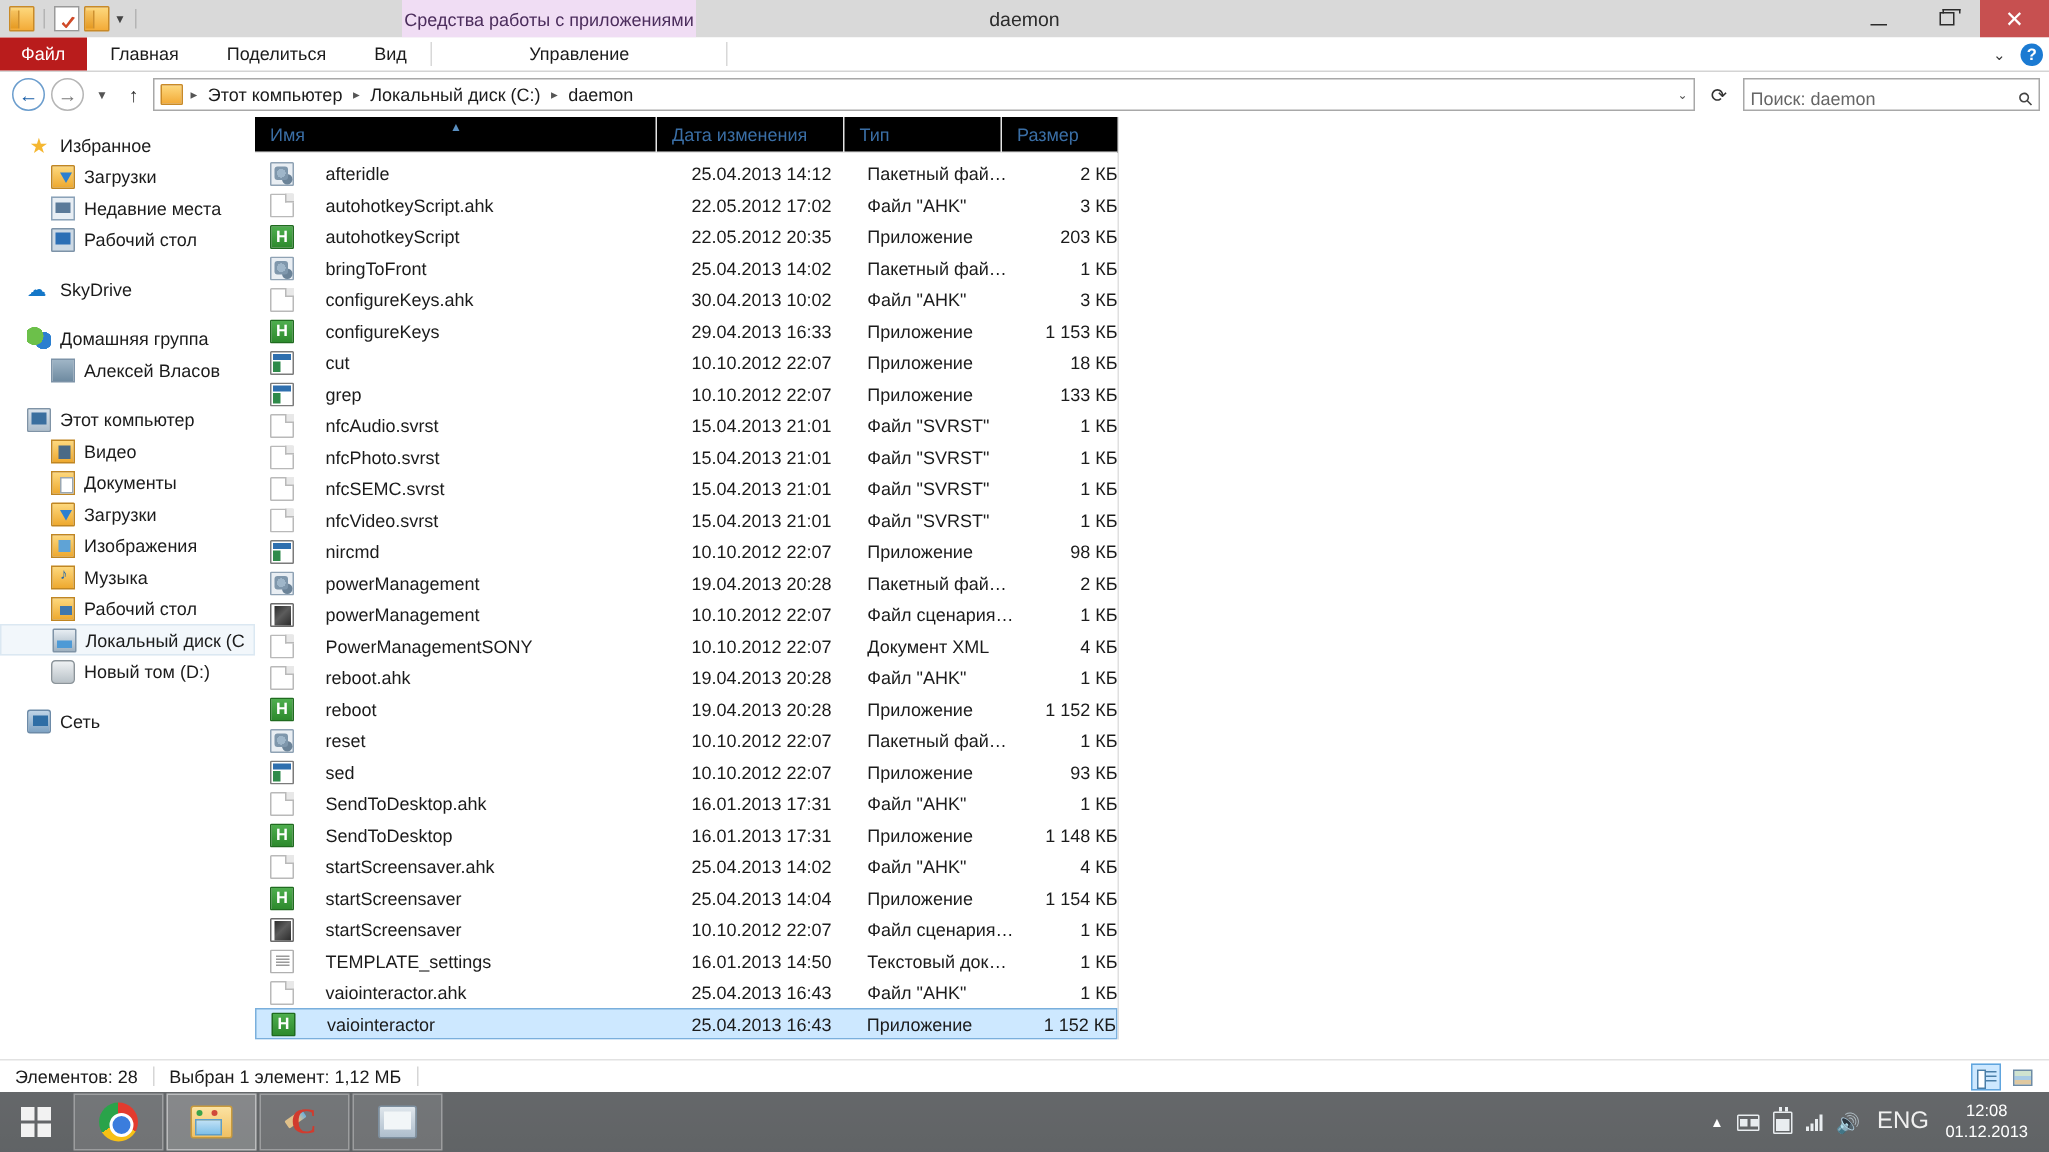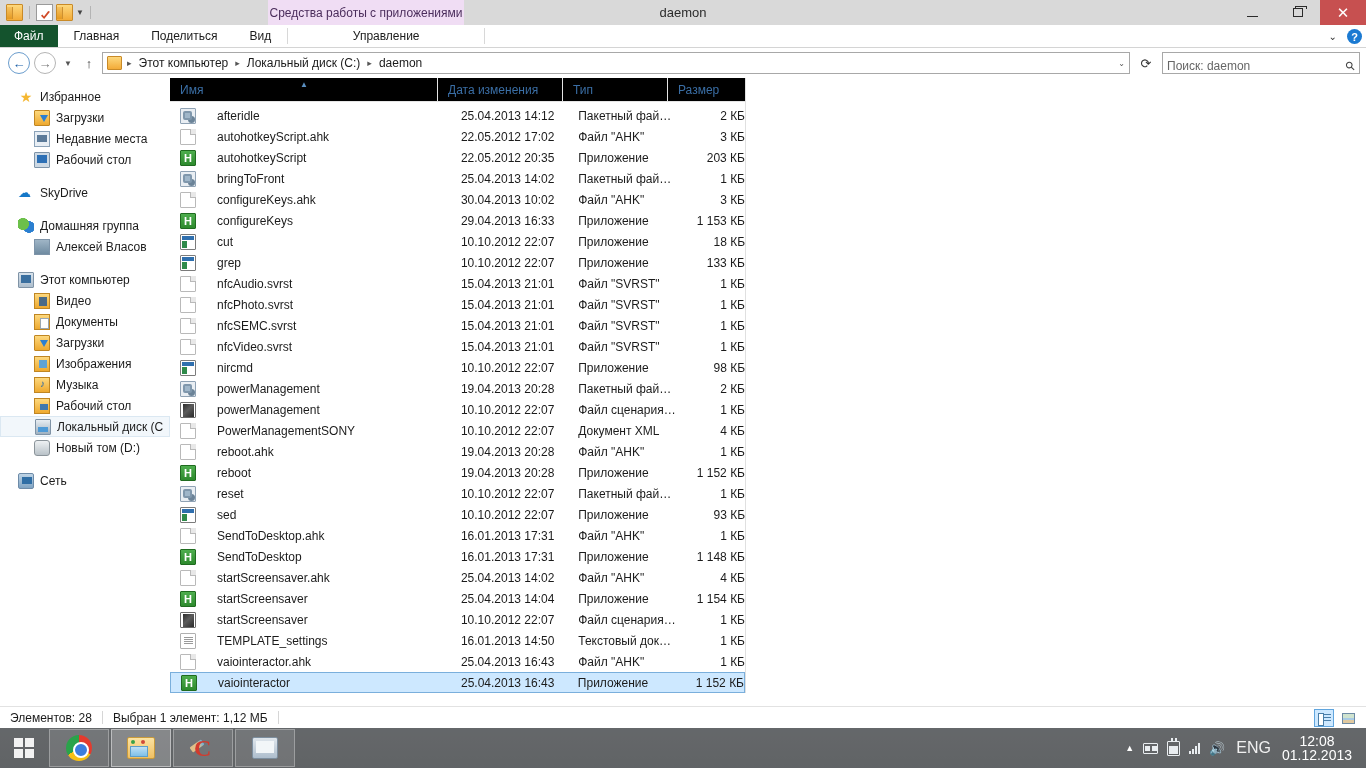--- a/index.html
+++ b/index.html
@@ -55,21 +55,21 @@
   .win-btn.close{background:#c75050;color:#fff;width:46px;font-size:15px;}
   .glyph-min{display:block;width:11px;height:1px;background:#2b2b2b;margin-top:7px;}
   .glyph-max{display:block;width:10px;height:9px;border:1px solid #2b2b2b;position:relative;}
   .glyph-max:before{content:"";position:absolute;left:1px;top:-3px;width:10px;height:2px;
     border:1px solid #2b2b2b;border-bottom:none;}
 
   
   .tabbar{height:23px;background:#fff;border-bottom:1px solid #d4d4d4;
     display:flex;align-items:stretch;position:relative;flex:none;}
   .tab{padding:0 16px;display:flex;align-items:center;font-size:12px;color:#1b1b1b;}
-  .tab.file{background:#14532d;color:#fff;padding:0 14px;}
+  .tab.file{background:#b91c1c;color:#fff;padding:0 14px;}
   .tab-sep{width:1px;background:#d8d8d8;margin:3px 0;}
   .tab.ctx{width:196px;justify-content:center;padding:0;}
   .ribbon-right{position:absolute;right:4px;top:0;height:23px;display:flex;align-items:center;gap:10px;}
   .chev{font-size:10px;color:#333;}
   .help-ico{width:15px;height:15px;border-radius:50%;background:#1b7ad2;color:#fff;
     font-size:11px;font-weight:bold;display:flex;align-items:center;justify-content:center;}
 
   
   .addrbar{height:30px;background:#fff;display:flex;align-items:center;gap:4px;
     padding:0 6px 0 8px;flex:none;}
@@ -221,21 +221,21 @@
     background:linear-gradient(90deg,#e0c089 60%,#6ab0de 100%);transform:rotate(-35deg);border-radius:1px;}
   .ic-mon{width:26px;height:22px;background:linear-gradient(180deg,#dfe6ec,#aebecd);
     border:1px solid #7d8f9f;border-radius:2px;position:relative;}
   .ic-mon:after{content:"";position:absolute;left:3px;top:3px;right:3px;bottom:5px;background:#f2f6f8;}
   .ic-mon:before{content:"";position:absolute;left:4px;top:9px;width:16px;height:1px;
     background:#3f7fb5;box-shadow:0 -3px 0 #3f7fb5;}
   .tray{margin-left:auto;display:flex;align-items:center;gap:9px;padding-right:8px;color:#fff;}
   .tray-ico{font-size:13px;color:#e9edf0;display:flex;align-items:center;}
   .tray-caret{font-size:9px;}
   .lang{font-size:16px;color:#f0f0f0;padding:0 2px;}
-  .clock{display:flex;flex-direction:column;align-items:center;font-size:14px;
+  .clock{display:flex;flex-direction:column;align-items:center;font-size:11px;
     color:#fff;line-height:14px;padding-right:6px;}
   .batt{width:13px;height:15px;border:1px solid #e9edf0;border-radius:1px;position:relative;}
   .batt:after{content:"";position:absolute;left:1px;top:4px;right:1px;bottom:1px;background:#e9edf0;}
   .batt:before{content:"";position:absolute;left:3px;top:-4px;width:2px;height:3px;background:#e9edf0;
     box-shadow:4px 0 0 #e9edf0;}
   .bars{display:flex;align-items:flex-end;gap:1px;height:12px;}
   .bars i{width:2px;background:#e9edf0;display:block;}
   .net-ico{width:15px;height:11px;border:1px solid #e9edf0;border-radius:1px;position:relative;}
   .net-ico:after{content:"";position:absolute;left:1px;top:2px;width:5px;height:5px;background:#e9edf0;
     box-shadow:7px 0 0 #e9edf0;}

